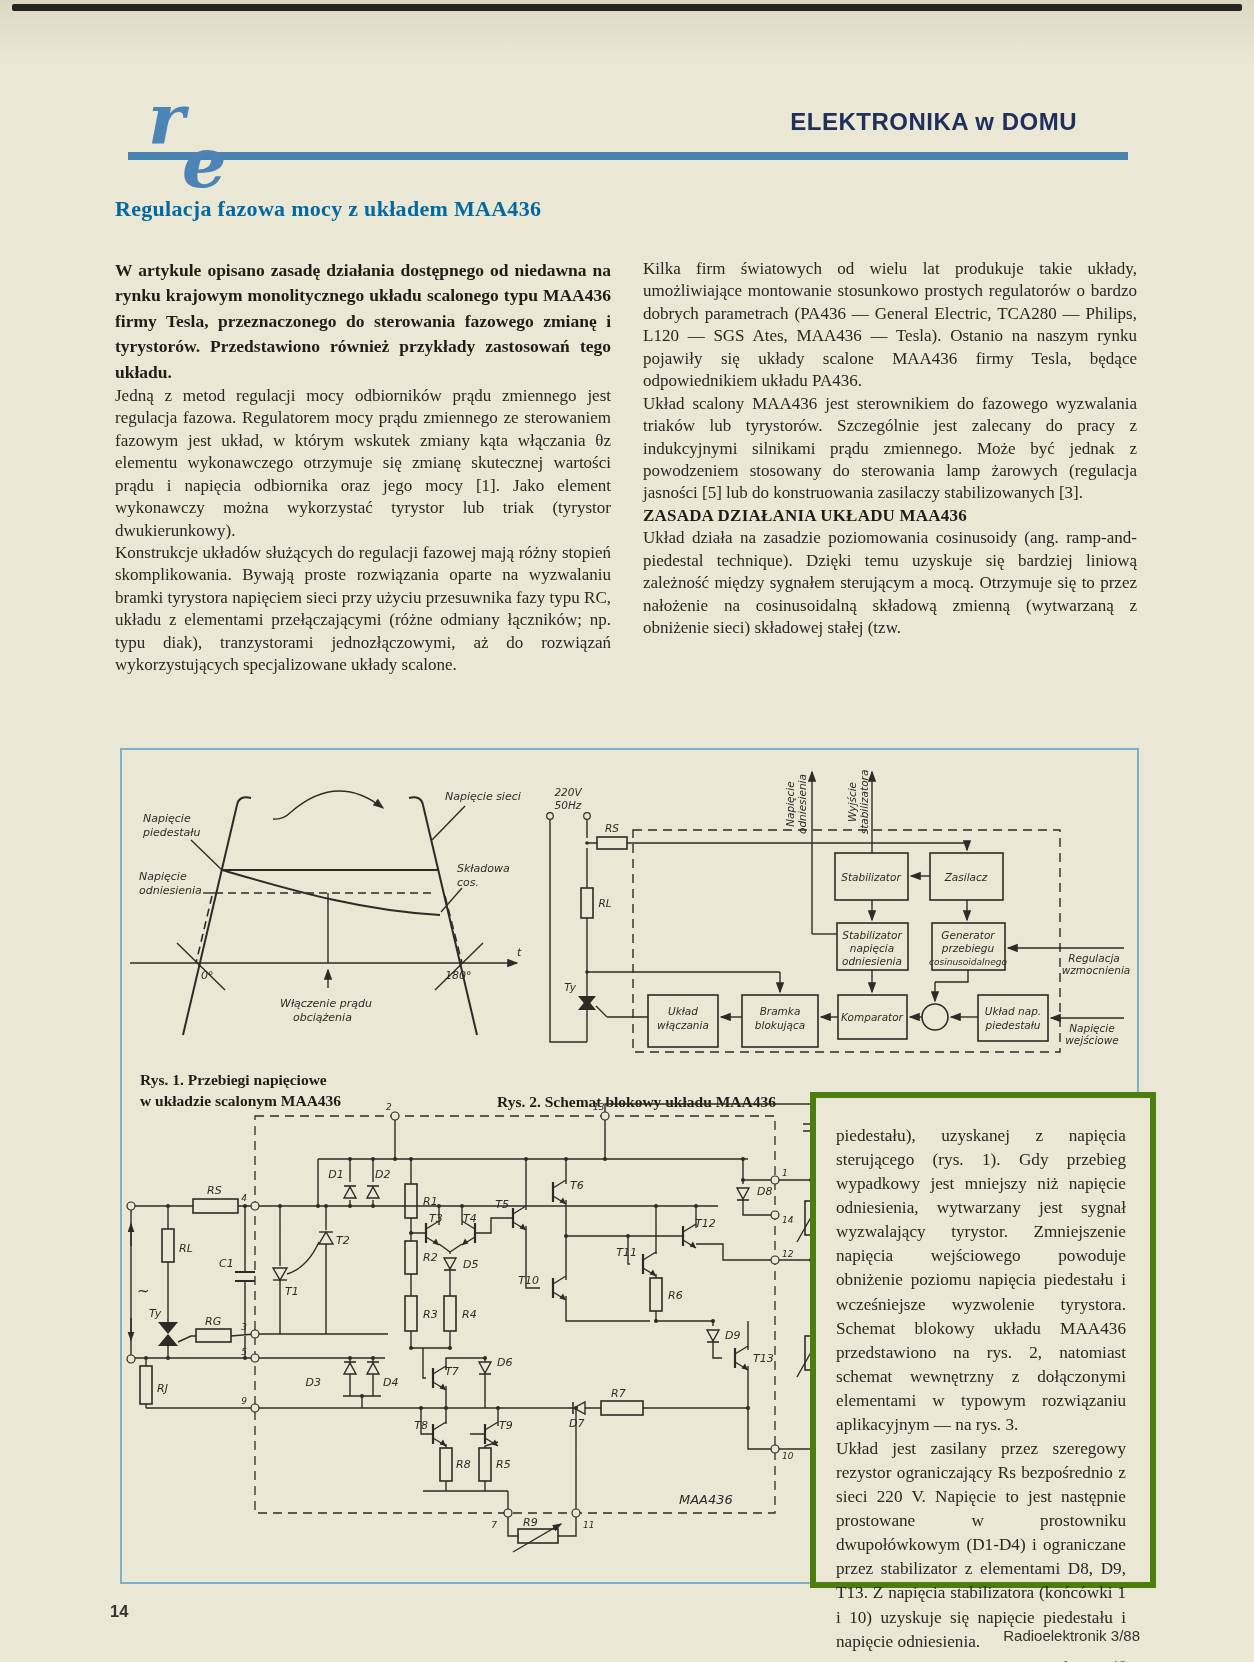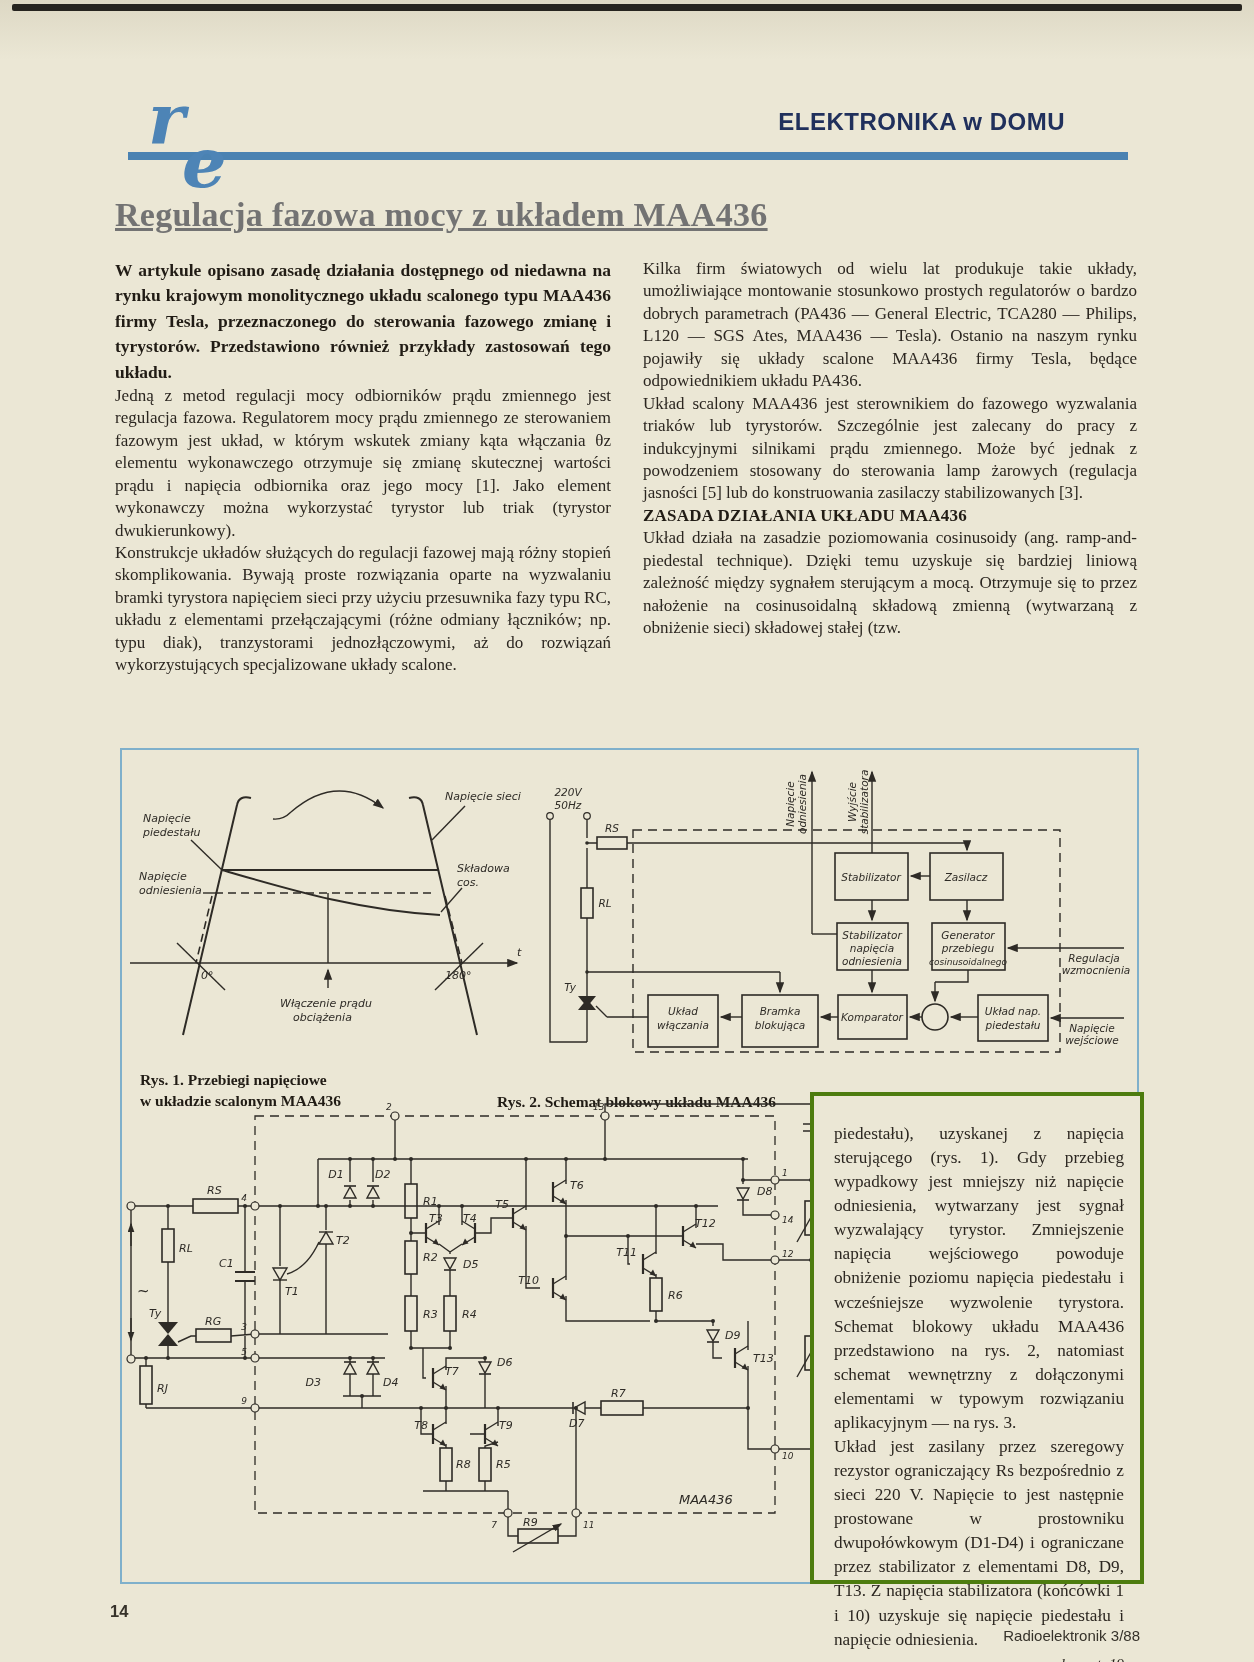--- a/index.html
+++ b/index.html
@@ -7,27 +7,27 @@
   #page{position:relative;width:1254px;height:1662px;background:#ebe7d5;overflow:hidden;
         font-family:"Liberation Serif",serif;color:#2b2620;}
   #page::before{content:"";position:absolute;left:0;top:0;width:100%;height:60px;
         background:linear-gradient(#ddd8c4,#ebe7d5);}
   .abs{position:absolute;}
   .scanline{position:absolute;left:12px;top:4px;width:1230px;height:7px;background:#26241f;border-radius:2px;}
   .logo{font-family:"DejaVu Serif",serif;font-style:italic;font-weight:bold;color:#4d84b6;z-index:3;line-height:1;}
   .section-head{font-family:"Liberation Sans",sans-serif;font-weight:bold;font-size:24px;
         letter-spacing:.5px;color:#20305c;text-align:right;}
   .bluerule{background:#4a82b2;z-index:1;}
-  h1.title{font-size:34px;font-weight:bold;margin:0;letter-spacing:.3px;color:#737373;text-decoration:underline;}
+  h1.title{font-size:22px;font-weight:bold;margin:0;letter-spacing:.3px;color:#0369a1;}
   .col{text-align:justify;font-size:17px;line-height:1.32;}
   .lead{font-weight:bold;font-size:17.5px;line-height:1.45;margin:0 0 30px 0;text-align:justify;color:#211c15;}
   .col p{margin:0;}
   .subhead{font-weight:bold;font-size:17px;margin:20px 0 14px 0;letter-spacing:.2px;color:#211c15;}
   .figbox{border:2px solid #7fb0cb;background:transparent;}
-  .contbox{border:4px solid #4d7c0f;background:#ebe7d5;padding:26px 16px 10px 20px;
+  .contbox{border:6px solid #4d7c0f;background:#ebe7d5;padding:26px 24px 10px 20px;
         font-size:17.2px;line-height:1.4;text-align:justify;z-index:4;}
   .contbox p{margin:0;}
   .contnote{text-align:right;font-style:italic;font-size:15px;margin-top:2px;}
   .caption{font-weight:bold;font-size:15.5px;line-height:1.35;color:#211c15;margin-top:20px;}
   .footer{font-family:"Liberation Sans",sans-serif;font-size:16.5px;color:#36322a;}
   
   svg{overflow:visible;}
   .w{stroke:#2e2b26;stroke-width:1.4;fill:none;}
   .w2{stroke:#2e2b26;stroke-width:2;fill:none;}
   .dash{stroke:#2e2b26;stroke-width:1.3;fill:none;stroke-dasharray:9 6;}
@@ -41,21 +41,21 @@
 </style>
 </head>
 <body>
 
 <div id="page">
 
   <div class="scanline"></div>
 
   <div class="abs logo" style="left:148px;top:84px;font-size:70px;">r</div>
   <div class="abs logo" style="left:182px;top:128px;font-size:70px;">e</div>
-  <div class="abs section-head" style="left:580px;top:108px;width:485px;">ELEKTRONIKA w DOMU</div>
+  <div class="abs section-head" style="left:592px;top:108px;width:485px;">ELEKTRONIKA w DOMU</div>
   <div class="abs bluerule" style="left:128px;top:152px;width:1000px;height:8px;"></div>
 
   <h1 class="abs title" style="left:115px;top:196px;width:900px;">Regulacja fazowa mocy z układem MAA436</h1>
 
   <div class="abs col" style="left:115px;top:258px;width:496px;">
     <p class="lead">W artykule opisano zasadę działania dostępnego od niedawna na rynku krajowym monolitycznego układu scalonego typu MAA436 firmy Tesla, przeznaczonego do sterowania fazowego zmianę i tyrystorów. Przedstawiono również przykłady zastosowań tego układu.</p>
     <p>Jedną z metod regulacji mocy odbiorników prądu zmiennego jest regulacja fazowa. Regulatorem mocy prądu zmiennego ze sterowaniem fazowym jest układ, w którym wskutek zmiany kąta włączania θz elementu wykonawczego otrzymuje się zmianę skutecznej wartości prądu i napięcia odbiornika oraz jego mocy [1]. Jako element wykonawczy można wykorzystać tyrystor lub triak (tyrystor dwukierunkowy).</p>
     <p>Konstrukcje układów służących do regulacji fazowej mają różny stopień skomplikowania. Bywają proste rozwiązania oparte na wyzwalaniu bramki tyrystora napięciem sieci przy użyciu przesuwnika fazy typu RC, układu z elementami przełączającymi (różne odmiany łączników; np. typu diak), tranzystorami jednozłączowymi, aż do rozwiązań wykorzystujących specjalizowane układy scalone.</p>
   </div>
 

